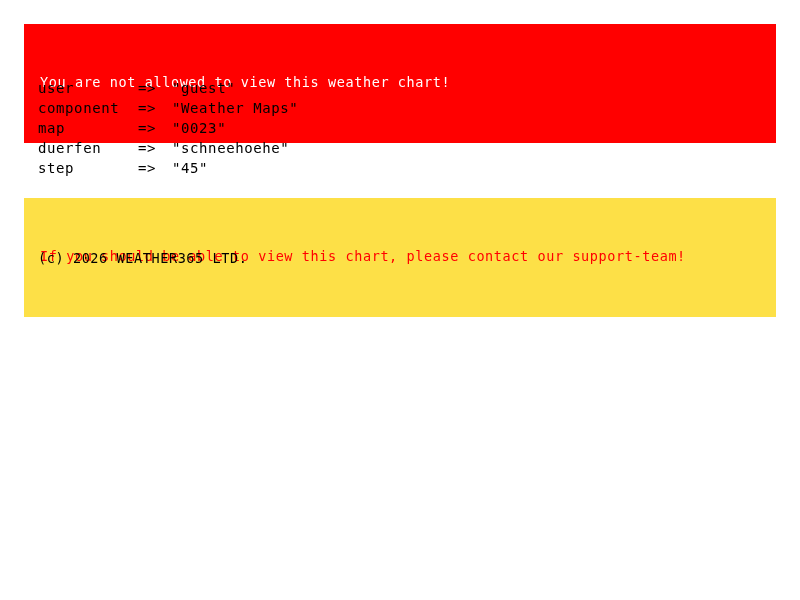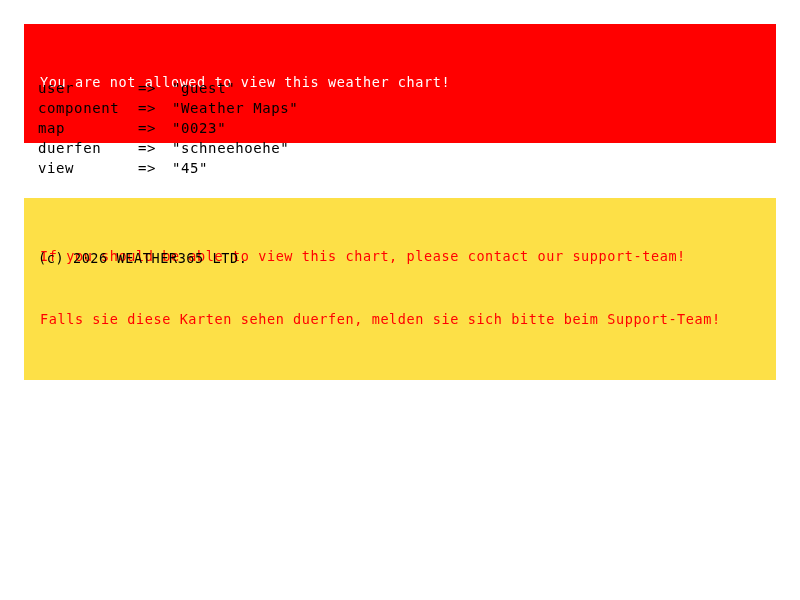--- a/index.html
+++ b/index.html
@@ -116,28 +116,27 @@
       <span class="param-key">map</span>
       <span class="param-arrow">=&gt;</span>
       <span class="param-val">"0023"</span>
     </div>
     <div class="param-row">
       <span class="param-key">duerfen</span>
       <span class="param-arrow">=&gt;</span>
       <span class="param-val">"schneehoehe"</span>
     </div>
     <div class="param-row">
-      <span class="param-key">view</span>
+      <span class="param-key">step</span>
       <span class="param-arrow">=&gt;</span>
       <span class="param-val">"45"</span>
     </div>
   </div>
 
   <div class="banner banner-info">
     <span class="banner-line">If you should be able to view this chart, please contact our support-team!</span>
-    <span class="banner-line">Falls sie diese Karten sehen duerfen, melden sie sich bitte beim Support-Team!</span>
   </div>
 
   <div class="footer">
     <span class="footer-right">(c) 2026 WEATHER365 LTD.</span>
   </div>
 
 </div>
 
 </body></html>

